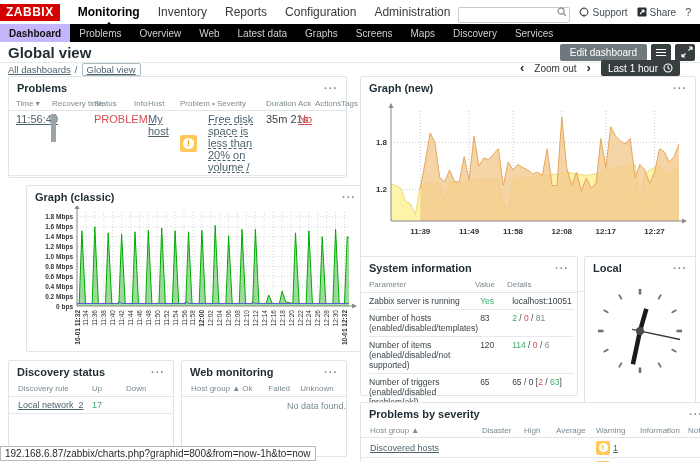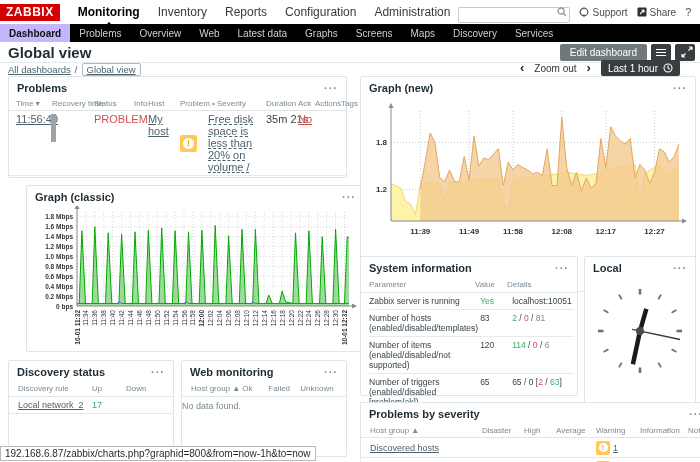--- a/index.html
+++ b/index.html
@@ -78,21 +78,21 @@
   .sev-badge{display:inline-flex;width:17px;height:17px;background:#ffc859;border-radius:2px;
          align-items:center;justify-content:center;vertical-align:top}
   .sev-badge i{width:11px;height:11px;background:#fff;border-radius:50%;font-style:normal;color:#f0a800;
          font-size:8.5px;font-weight:bold;display:flex;align-items:center;justify-content:center}
   .sev-badge i::after{content:"!"}
   .sev-sm{width:14px;height:14px}.sev-sm i{width:9px;height:9px;font-size:7px}
   
   .grid3{display:grid;grid-template-columns:1fr 34px 40px;padding:0 8px}
   .grid4{display:grid;grid-template-columns:1fr 26px 32px 46px;padding:0 8px}
   .grid3>*,.grid4>*{padding:3px 1px;white-space:nowrap}
-  .nodata{font-size:9px;color:#7a8a92;text-align:left;padding:4px 0}
+  .nodata{font-size:9px;color:#7a8a92;text-align:right;padding:4px 0}
   .sysgrid{display:grid;grid-template-columns:1fr 32px 62px;padding:0 8px;font-size:8.5px}
   .sysgrid>*{padding:3px 2px 3px 0}
   .sysgrid .cell{border-bottom:1px solid #e7eaec}
   .sevgrid{display:grid;grid-template-columns:112px 42px 32px 40px 44px 48px 1fr;padding:0 8px}
   .sevgrid>*{padding:2.5px 1px;white-space:nowrap;display:flex;align-items:center;gap:3px}
   svg text{font-family:"Liberation Sans",sans-serif}
   
   .statusbar{position:absolute;left:0;bottom:1px;background:#fff;border:1px solid #b9b9b9;
          font-size:10px;color:#2c2c2c;padding:1px 4px;z-index:20;white-space:nowrap}
   .clockbox{display:flex;justify-content:center;padding-top:4px}

